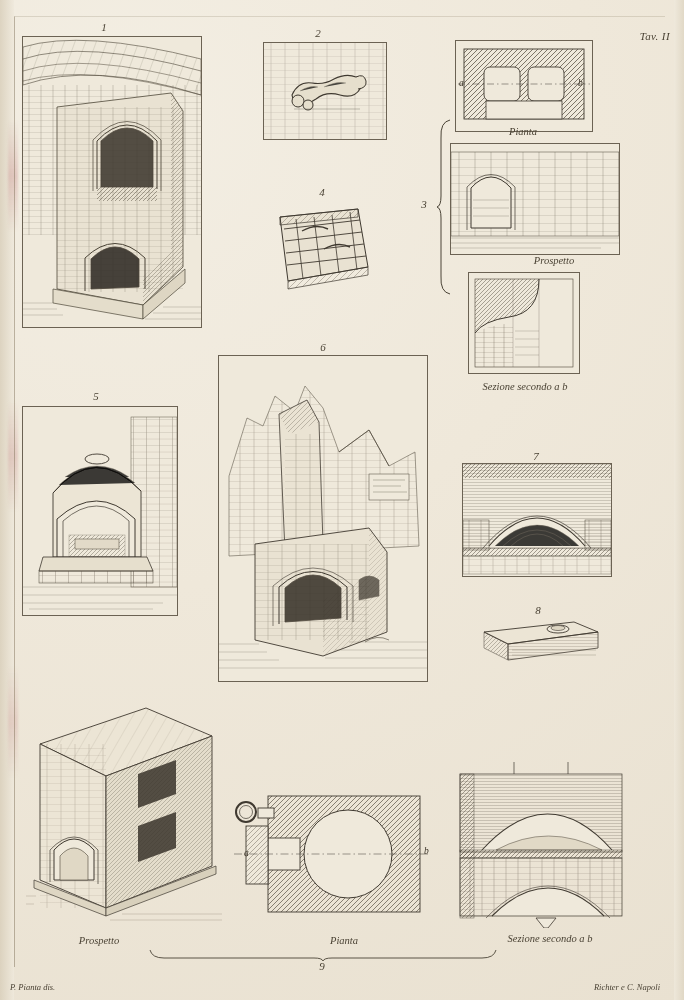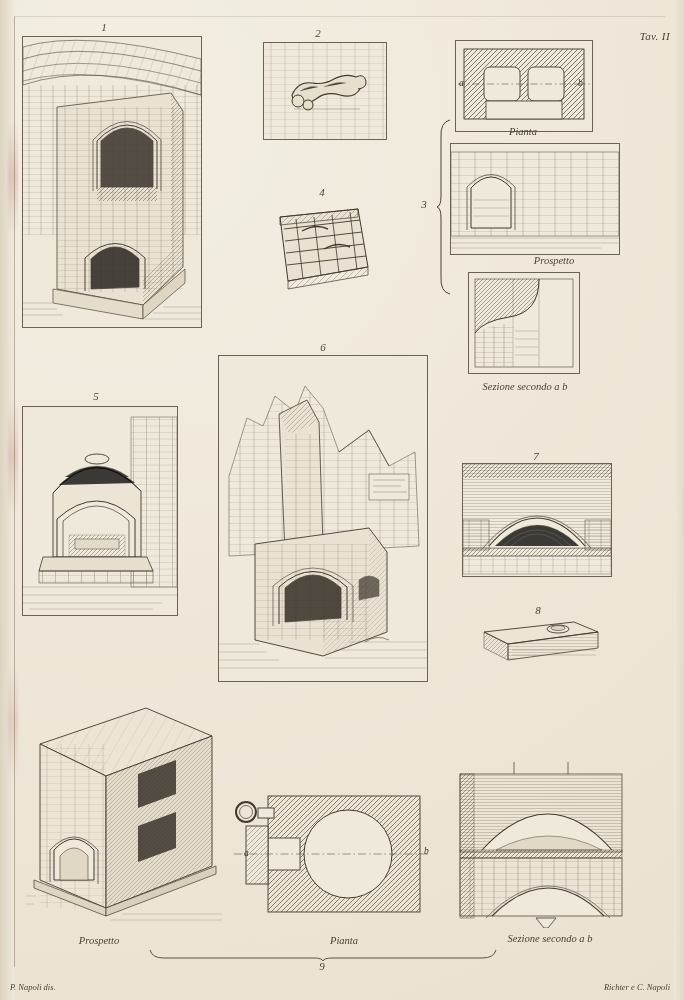--- a/index.html
+++ b/index.html
@@ -50,21 +50,21 @@
     text-align:center;
   }
   .caption{
     position:absolute;font-size:10.5px;font-style:italic;color:#4a4234;
     text-align:center;white-space:nowrap;
   }
   .signature-left{
     position:absolute;left:10px;bottom:8px;font-size:8.5px;font-style:italic;color:#4a4234;
   }
   .signature-right{
-    position:absolute;right:14px;bottom:8px;font-size:8.5px;font-style:italic;color:#4a4234;
+    position:absolute;right:24px;bottom:8px;font-size:8.5px;font-style:italic;color:#4a4234;
   }
   .panel{
     position:absolute;
     border:1px solid #6b6253;
     background:#efe9db;
     overflow:hidden;
   }
   .nb{border:none;}
   .lbl{
     position:absolute;font-size:9.5px;font-style:italic;color:#3d362a;
@@ -562,14 +562,14 @@
     </g>
   </svg>
 </div>
 <div class="caption" style="left:488px;top:933px;width:124px;">Sezione secondo a b</div>
 
 <div class="fignum" style="left:312px;top:960px;width:20px;">9</div>
 <svg class="brace" style="left:148px;top:948px;" width="350" height="14" viewBox="0 0 350 14">
   <path d="M2 2 Q4 10 16 10 L166 10 Q174 10 175 13 Q176 10 184 10 L334 10 Q346 10 348 2" fill="none" stroke="#4a4336" stroke-width="0.9"></path>
 </svg>
 
-<div class="signature-left">P. Napoli dis.</div>
+<div class="signature-left">P. Pianta dis.</div>
 <div class="signature-right">Richter e C. Napoli</div>
 
 </body></html>

